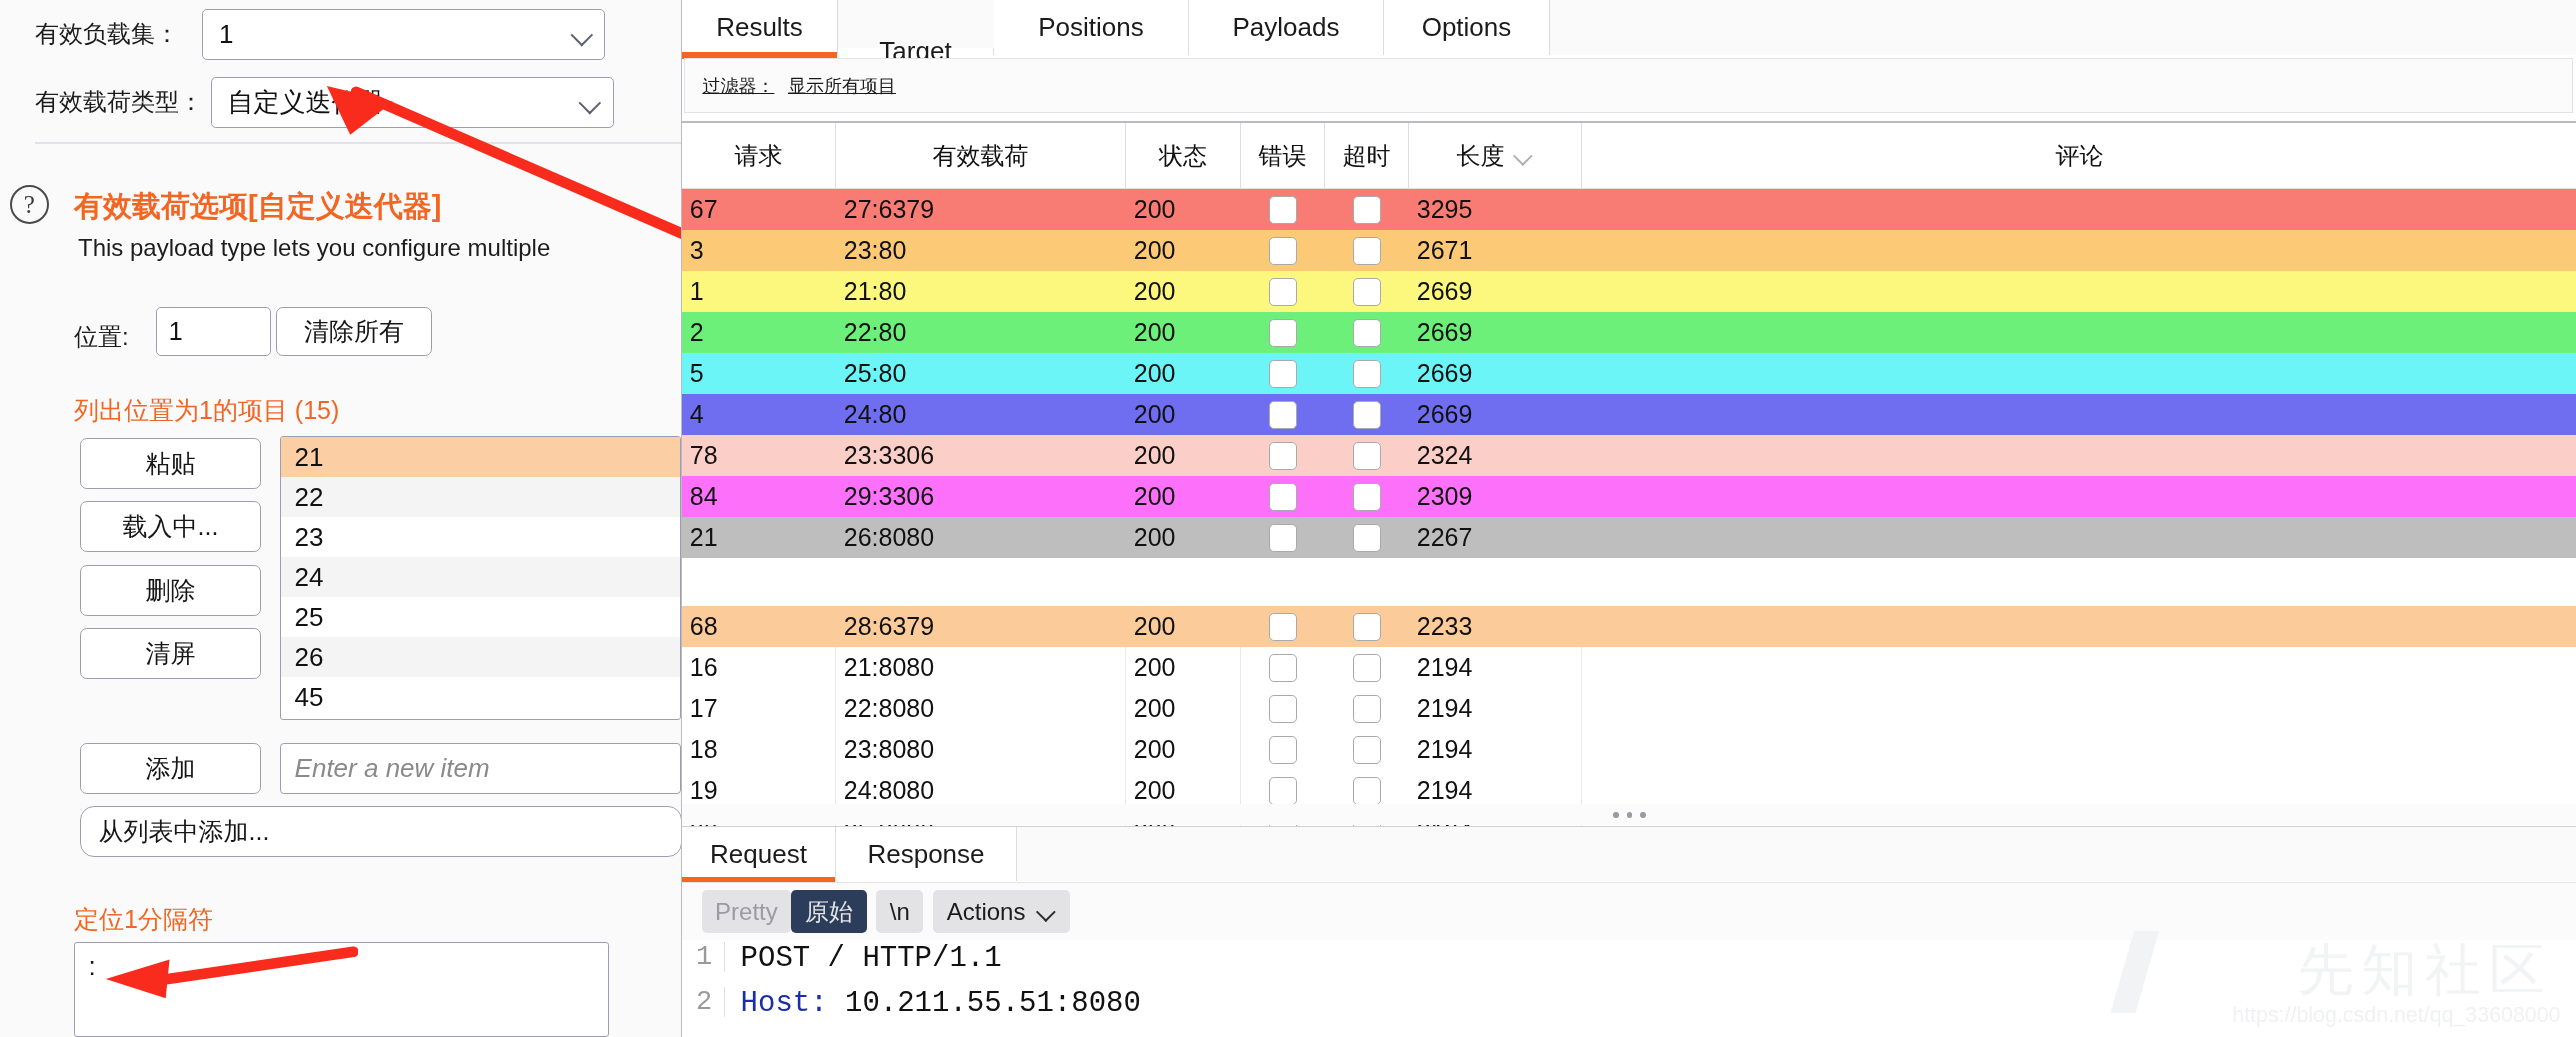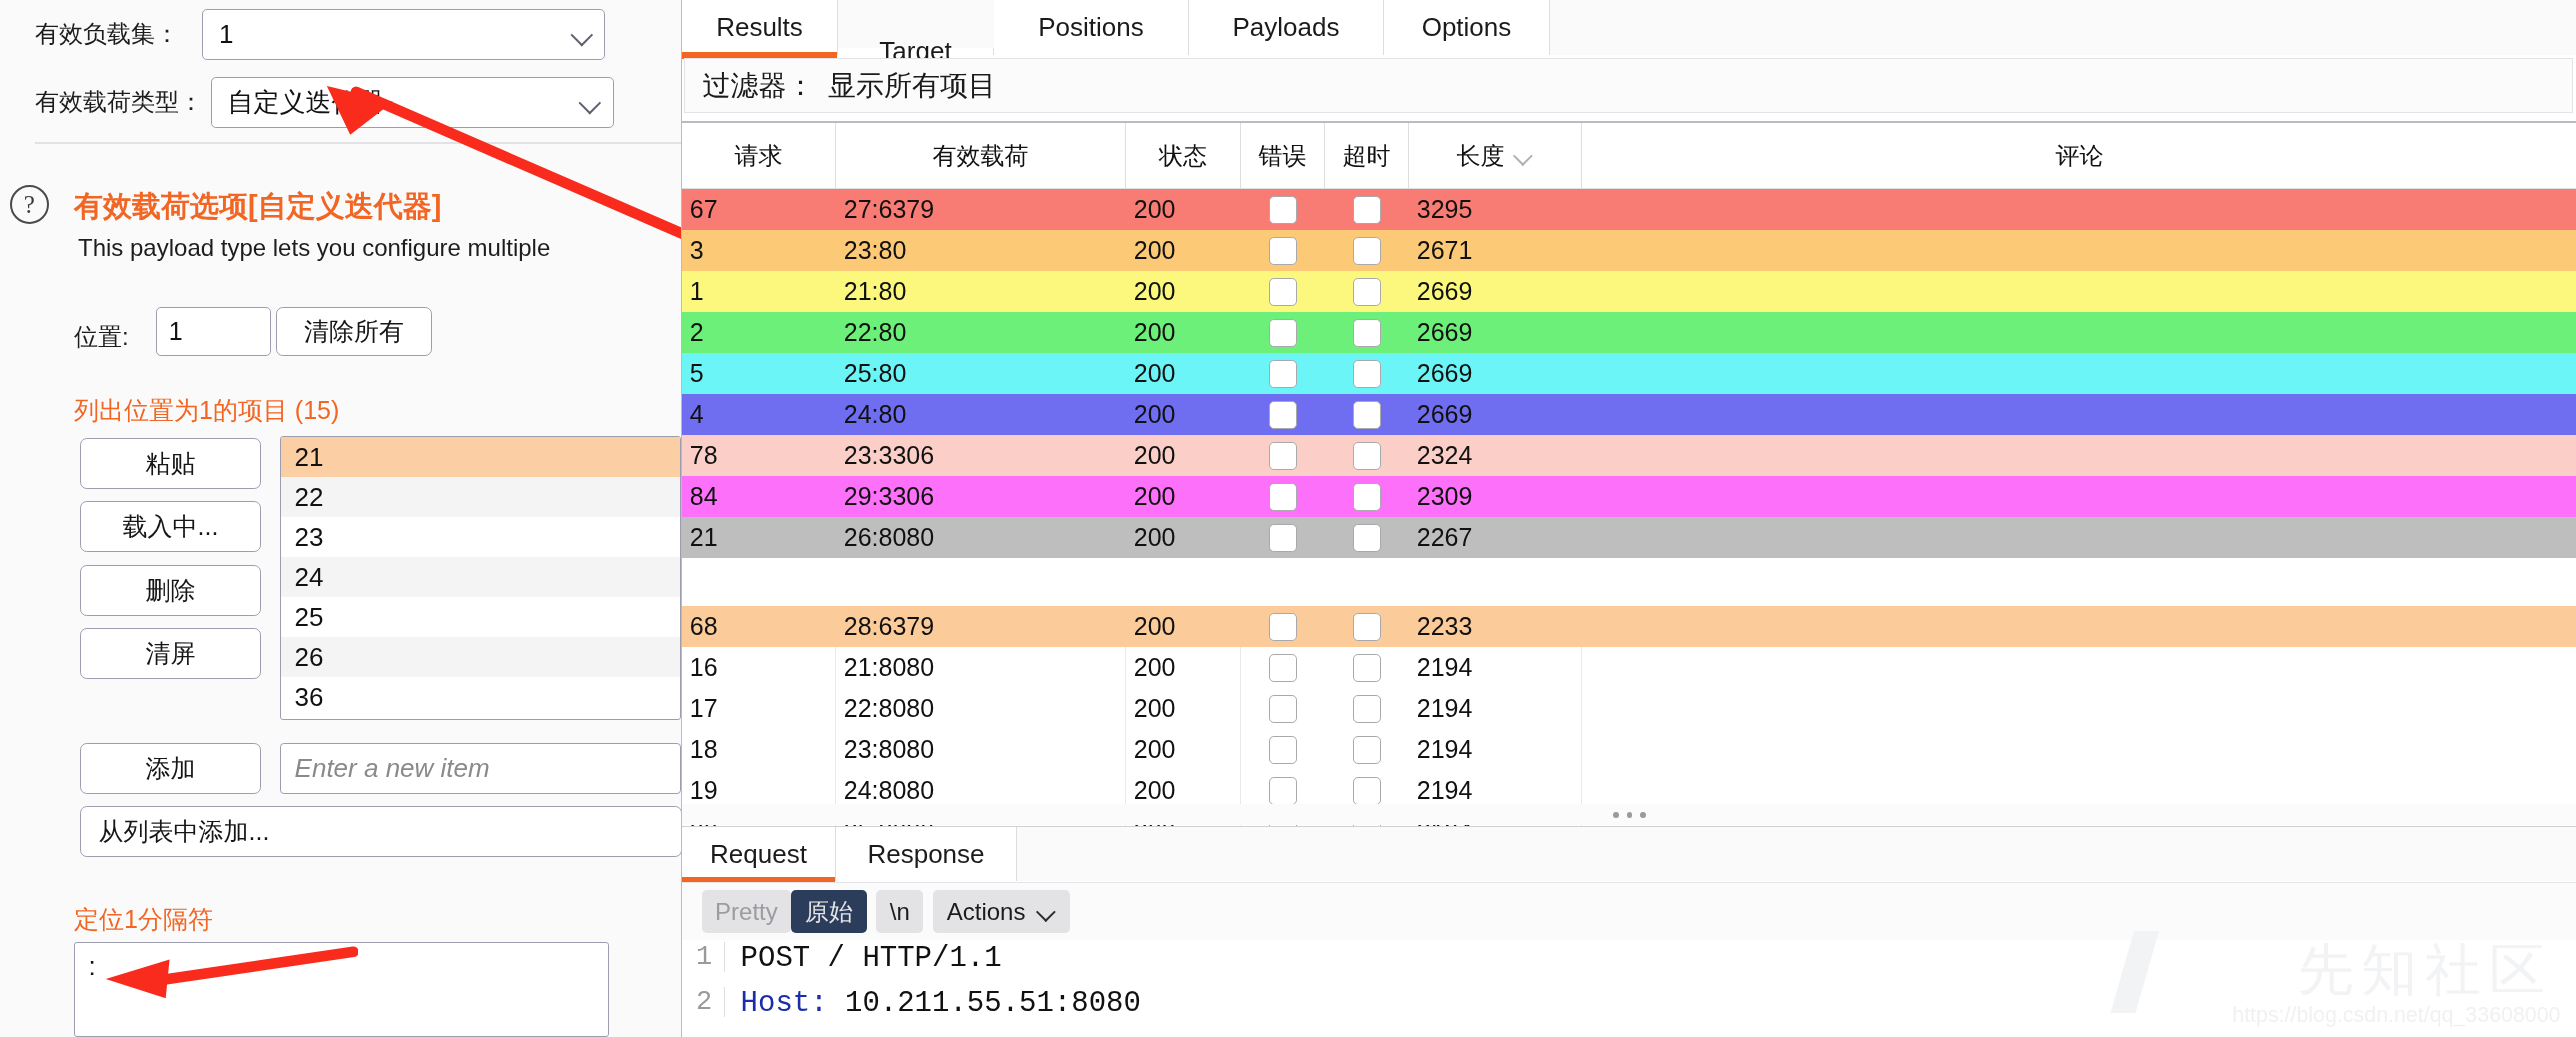--- a/index.html
+++ b/index.html
@@ -83,21 +83,21 @@
   .list-caption {
     position: absolute; left: 74px; top: 394px;
     font-size: 25px; color: #f26522; white-space: nowrap;
   }
 
   .side-btn { position: absolute; left: 80px; width: 181px; height: 51px; }
   .sb1 { top: 438px; } .sb2 { top: 501px; } .sb3 { top: 565px; } .sb4 { top: 628px; }
   .add-btn { position: absolute; left: 80px; top: 743px; width: 181px; height: 51px; }
   .add-from-list-btn {
     position: absolute; left: 80px; top: 806px; width: 602px; height: 51px;
-    justify-content: flex-start; padding-left: 17.5px;
+    justify-content: flex-start; padding-left: 17.5px; border-radius: 14px;
   }
 
   .items-list {
     position: absolute; left: 280px; top: 436px; width: 401px; height: 284px;
     background: #ffffff; border: 1.9px solid #9c9eb0; border-radius: 2.9px;
     overflow: hidden;
   }
   .items-list .li {
     height: 40px; display: flex; align-items: center;
     padding-left: 13.6px; font-size: 26px; color: #111;
@@ -145,21 +145,21 @@
   .tab.active::after {
     content: ""; position: absolute; left: 0; right: 0; bottom: -3.9px;
     height: 6.8px; background: #f26522;
   }
 
   .filter-bar {
     position: absolute; left: 1.9px; top: 58px; width: 1889px; height: 55px;
     background: #fbfbfc; border: 1.9px solid #e2e2e7;
     display: flex; align-items: center; padding-left: 17.5px;
   }
-  .filter-bar .ftxt { font-size: 28px; color: #1b1b1b; white-space: nowrap; }
+  .filter-bar .ftxt { font-size: 18px; color: #1b1b1b; white-space: nowrap; text-decoration: underline; }
 
   .results-table {
     position: absolute; left: 0; top: 121px; width: 1895px;
   }
   .thead {
     display: flex; height: 68px; background: #ffffff;
     border-top: 2.9px solid #b9bac4; border-bottom: 1px solid #dededf;
   }
   .th {
     display: flex; align-items: center; justify-content: center;
@@ -332,21 +332,21 @@
     <div class="btn side-btn sb3">删除</div>
     <div class="btn side-btn sb4">清屏</div>
 
     <div class="items-list" id="items-list">
         <div class="li sel">21</div>
         <div class="li alt">22</div>
         <div class="li">23</div>
         <div class="li alt">24</div>
         <div class="li">25</div>
         <div class="li alt">26</div>
-        <div class="li">36</div>
+        <div class="li">45</div>
       </div>
 
     <div class="btn add-btn">添加</div>
     <input class="new-item-input" type="text" id="new-item-input" placeholder="Enter a new item" style="">
     <div class="btn add-from-list-btn">从列表中添加...</div>
 
     <div class="sep-caption">定位1分隔符</div>
     <textarea class="sep-textarea" id="sep-textarea" style="">:</textarea>
 
     <svg class="arrow-svg" style="left:321px; top:86px; width:370px; height:156px;" viewBox="0 0 380 160">

